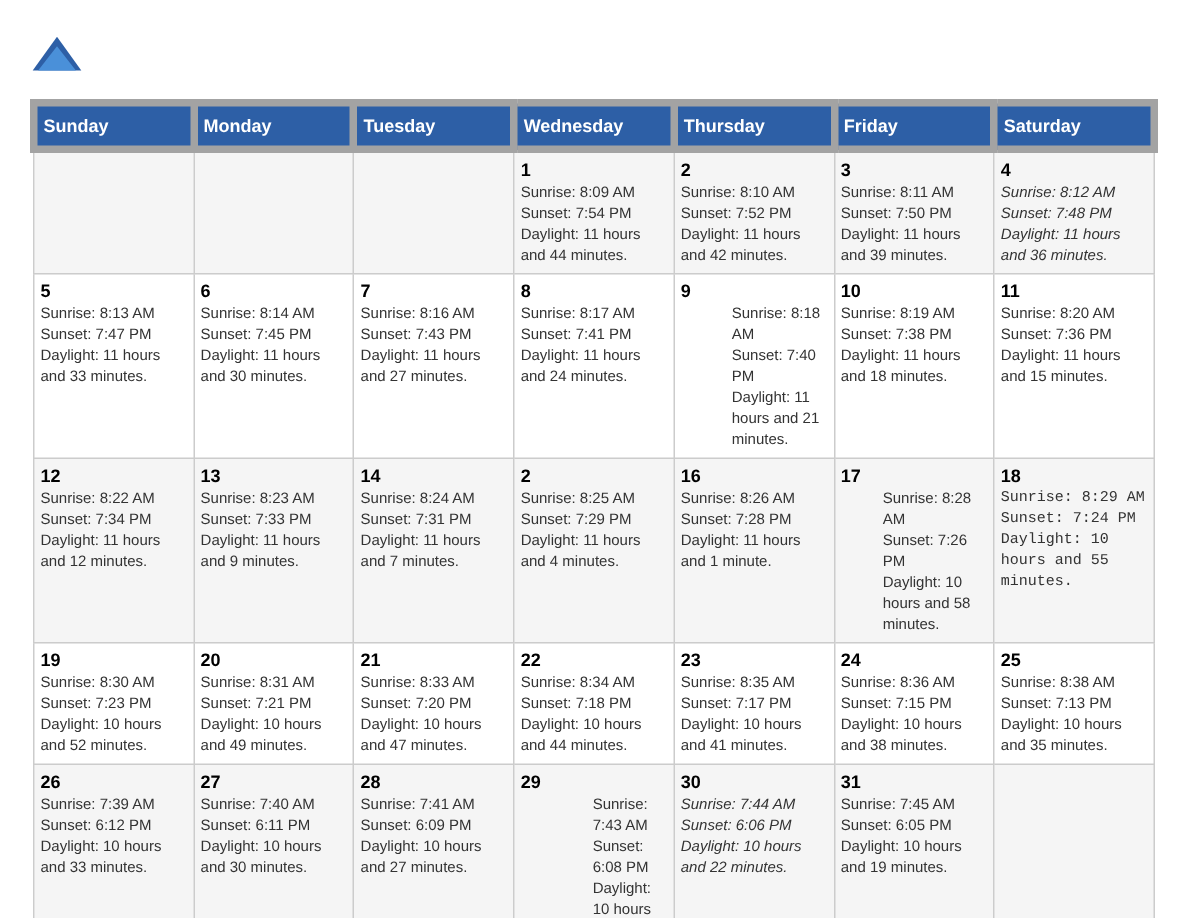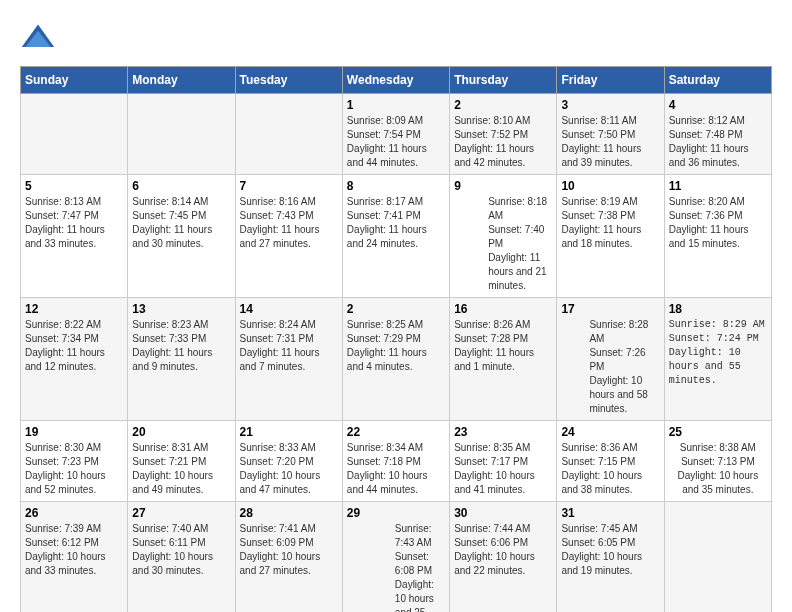--- a/index.html
+++ b/index.html
@@ -46,21 +46,21 @@
       width: 100%;
       border-collapse: collapse;
       font-size: 11px;
     }
     .calendar thead tr th {
       background-color: #2d5fa6;
       color: #fff;
       padding: 6px 4px;
       text-align: left;
       font-size: 12px;
-      border: 1px solid #a3a3a3;
+      border: 5px solid #a3a3a3;
     }
     .calendar tbody tr td {
       border: 1px solid #ccc;
       vertical-align: top;
       padding: 4px;
       min-height: 80px;
       width: calc(100% / 7);
     }
     .day-number {
       font-weight: bold;
@@ -136,21 +136,21 @@
 Daylight: 11 hours and 42 minutes.</div>
         </td>
         <td>
           <span class="day-number">3</span>
           <div class="day-info" style="white-space: pre-line;">Sunrise: 8:11 AM
 Sunset: 7:50 PM
 Daylight: 11 hours and 39 minutes.</div>
         </td>
         <td>
           <span class="day-number">4</span>
-          <div class="day-info" style="white-space: pre-line;">Sunrise: 8:12 AM
+          <div class="day-info" style="white-space: pre-line; font-style: italic;">Sunrise: 8:12 AM
 Sunset: 7:48 PM
 Daylight: 11 hours and 36 minutes.</div>
         </td>
       </tr>
       <tr>
         <td>
           <span class="day-number">5</span>
           <div class="day-info" style="white-space: pre-line;">Sunrise: 8:13 AM
 Sunset: 7:47 PM
 Daylight: 11 hours and 33 minutes.</div>
@@ -268,21 +268,21 @@
 Daylight: 10 hours and 41 minutes.</div>
         </td>
         <td>
           <span class="day-number">24</span>
           <div class="day-info" style="white-space: pre-line;">Sunrise: 8:36 AM
 Sunset: 7:15 PM
 Daylight: 10 hours and 38 minutes.</div>
         </td>
         <td>
           <span class="day-number">25</span>
-          <div class="day-info" style="white-space: pre-line; text-align: center;">Sunrise: 8:38 AM
+          <div class="day-info" style="white-space: pre-line;">Sunrise: 8:38 AM
 Sunset: 7:13 PM
 Daylight: 10 hours and 35 minutes.</div>
         </td>
       </tr>
       <tr>
         <td>
           <span class="day-number">26</span>
           <div class="day-info" style="white-space: pre-line;">Sunrise: 7:39 AM
 Sunset: 6:12 PM
 Daylight: 10 hours and 33 minutes.</div>
@@ -300,21 +300,21 @@
 Daylight: 10 hours and 27 minutes.</div>
         </td>
         <td>
           <span class="day-number">29</span>
           <div class="day-info" style="white-space: pre-line; margin-left: 48px;">Sunrise: 7:43 AM
 Sunset: 6:08 PM
 Daylight: 10 hours and 25 minutes.</div>
         </td>
         <td>
           <span class="day-number">30</span>
-          <div class="day-info" style="white-space: pre-line;">Sunrise: 7:44 AM
+          <div class="day-info" style="white-space: pre-line; font-style: italic;">Sunrise: 7:44 AM
 Sunset: 6:06 PM
 Daylight: 10 hours and 22 minutes.</div>
         </td>
         <td>
           <span class="day-number">31</span>
           <div class="day-info" style="white-space: pre-line;">Sunrise: 7:45 AM
 Sunset: 6:05 PM
 Daylight: 10 hours and 19 minutes.</div>
         </td>
         <td class="empty-cell"></td>

